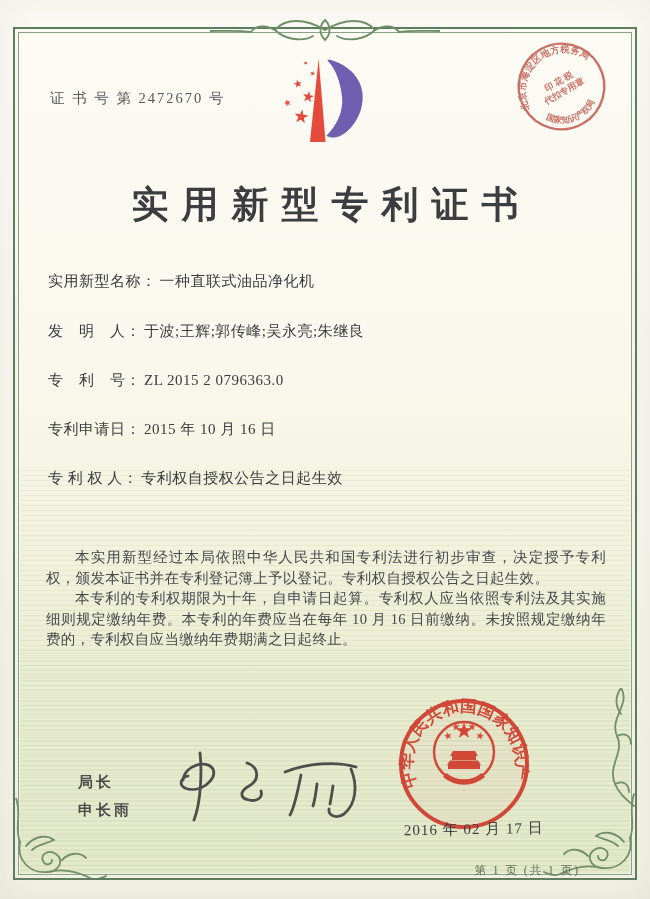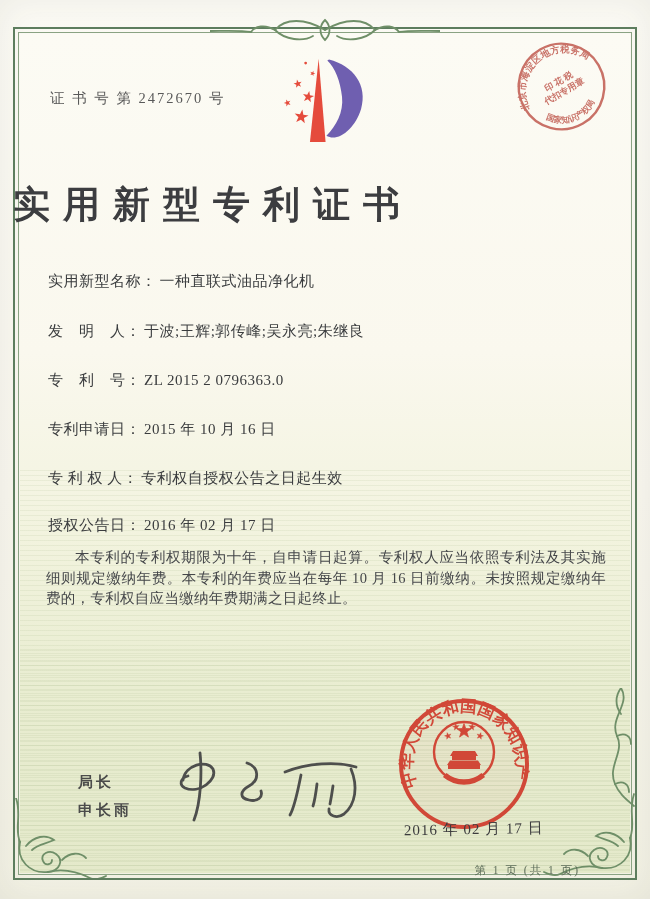--- a/index.html
+++ b/index.html
@@ -20,21 +20,21 @@
   
   .orn{stroke:#6f8f68;fill:none;stroke-width:1.8;stroke-linecap:round;}
   .orn-top{left:210px;top:17px;width:230px;height:27px;}
   .orn-bl{left:12px;top:798px;width:95px;height:80px;}
   .orn-br{left:543px;top:790px;width:95px;height:88px;transform:scaleX(-1);}
   .orn-vine{left:601px;top:688px;width:34px;height:120px;}
   
   .cert-no{left:50px;top:89px;font-size:14.5px;color:#595959;letter-spacing:2px;}
   .logo{left:262px;top:57px;width:115px;height:97px;}
   .tax-stamp{left:515px;top:40px;width:93px;height:93px;transform:rotate(-30deg);}
-  .title{left:0;right:0;top:180px;font-size:37px;font-weight:600;
+  .title{left:0;right:0;top:180px;text-align:center;font-size:37px;font-weight:600;
          color:#3c3d40;letter-spacing:13px;text-indent:13px;}
   .field{left:48px;font-size:15px;color:#3a3c3e;letter-spacing:0.5px;white-space:nowrap;}
   .flabel{color:#3a3c3e;}
   .fvalue{margin-left:3px;}
   .bodytext{left:46px;top:547px;width:560px;font-size:14.5px;line-height:20.5px;
             color:#45474a;text-align:justify;letter-spacing:0.3px;}
   .bodytext p{margin:0;text-indent:2em;}
   .signer{font-family:"Liberation Sans","DejaVu Sans",sans-serif;font-weight:600;color:#4b4c4b;font-size:15px;letter-spacing:3px;}
   .signer-title{left:78px;top:773px;}
   .signer-name{left:78px;top:801px;}
@@ -145,25 +145,23 @@
   </div>
   <div class="abs field" style="top:371px">
     <span class="flabel">专　利　号：</span><span class="fvalue">ZL 2015 2 0796363.0</span>
   </div>
   <div class="abs field" style="top:420px">
     <span class="flabel">专利申请日：</span><span class="fvalue">2015 年 10 月 16 日</span>
   </div>
   <div class="abs field" style="top:469px">
     <span class="flabel">专 利 权 人：</span><span class="fvalue">专利权自授权公告之日起生效</span>
   </div>
-  <div class="abs field" style="top:516px">
-    <span class="flabel">授权公告日：</span><span class="fvalue">2016 年 02 月 17 日</span>
-  </div>
 
   <div class="abs bodytext">
+    <p>本实用新型经过本局依照中华人民共和国专利法进行初步审查，决定授予专利权，颁发本证书并在专利登记簿上予以登记。专利权自授权公告之日起生效。</p>
     <p>本专利的专利权期限为十年，自申请日起算。专利权人应当依照专利法及其实施细则规定缴纳年费。本专利的年费应当在每年 10 月 16 日前缴纳。未按照规定缴纳年费的，专利权自应当缴纳年费期满之日起终止。</p>
   </div>
 
   <div class="abs signer signer-title">局长</div>
   <div class="abs signer signer-name">申长雨</div>
 
   <svg class="abs signature" viewBox="0 0 215 85">
     <g fill="none" stroke="#3a3a3c" stroke-width="2.8" stroke-linecap="round" opacity="0.88">
       <path d="M28,38 C30,23 52,17 58,27 C63,38 44,52 30,46 C24,43 25,36 33,34"></path>
       <path d="M45,11 C47,30 46,60 39,78"></path>

